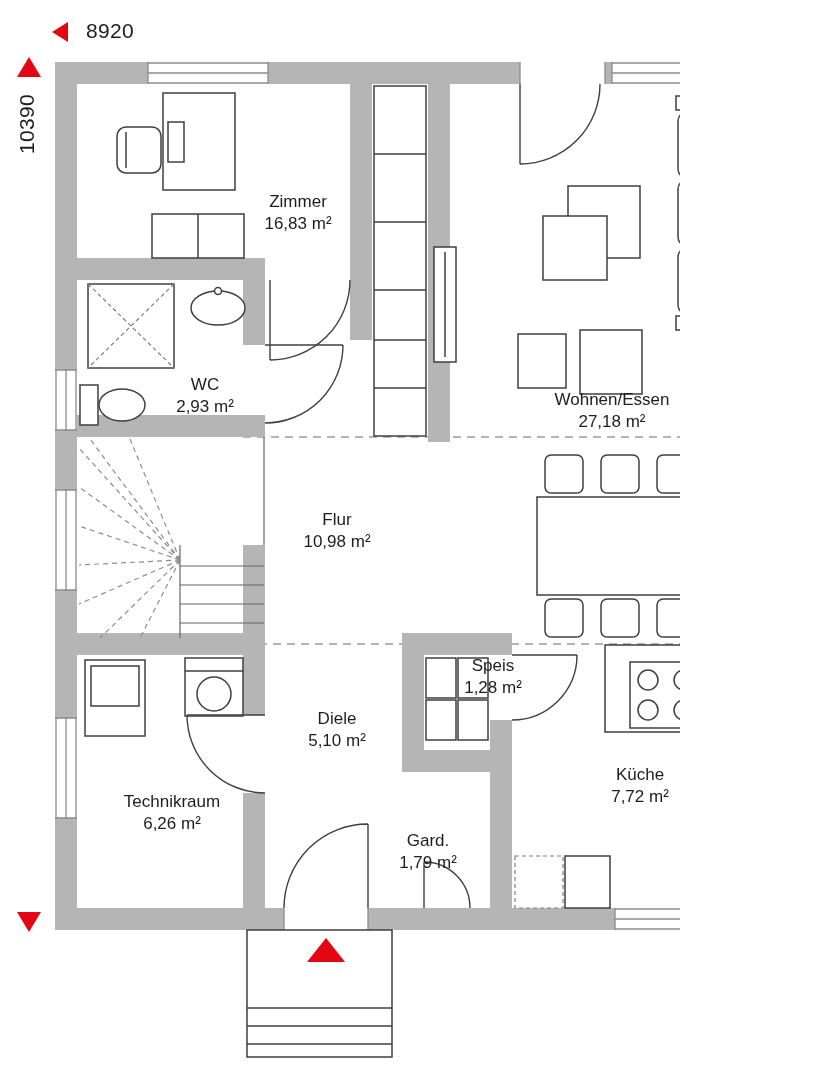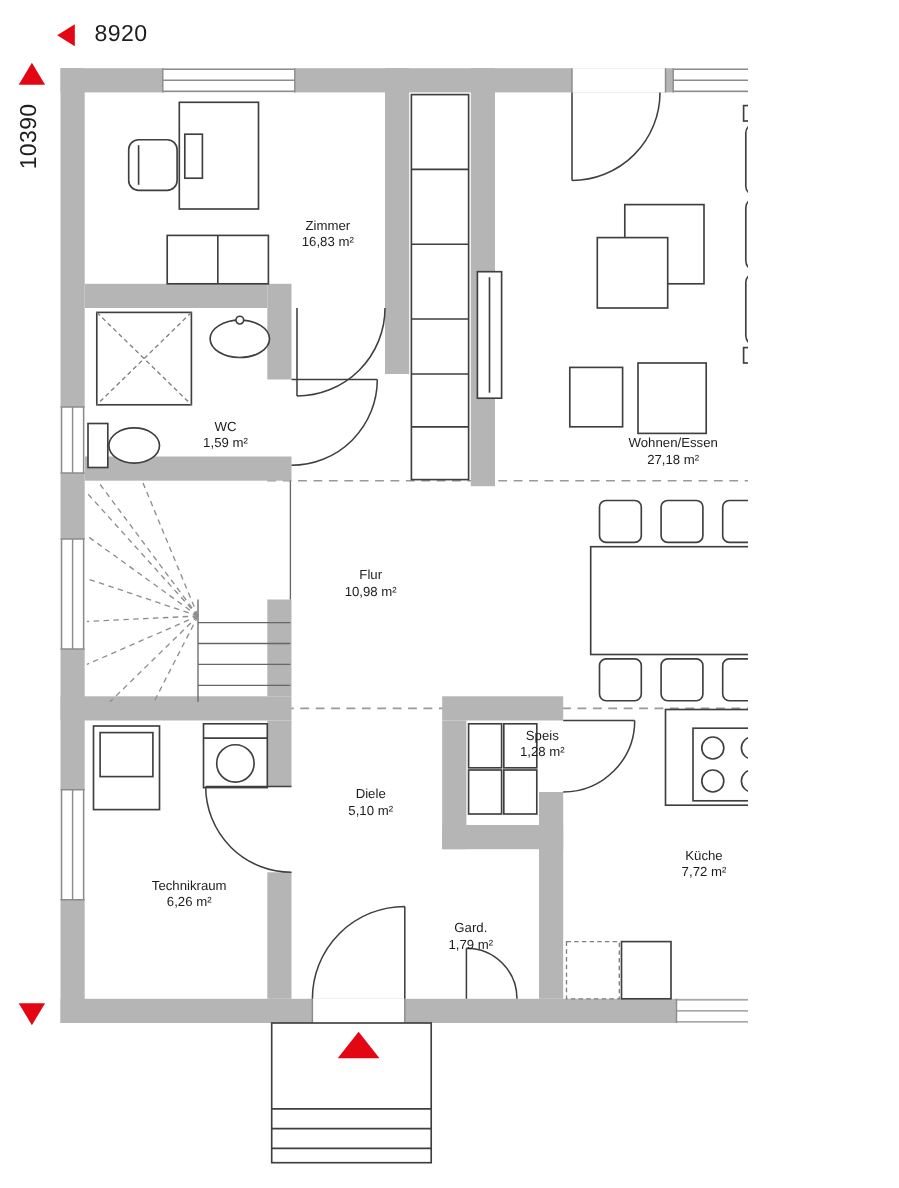--- a/index.html
+++ b/index.html
@@ -15,21 +15,21 @@
   .furn{fill:#ffffff;stroke:var(--line,#3f3f3f);stroke-width:1.5;}
   .furnN{fill:none;stroke:var(--line,#3f3f3f);stroke-width:1.5;}
   .dash{stroke:var(--dash,#9a9a9a);stroke-width:1.5;stroke-dasharray:8 6;fill:none;}
   .dash2{stroke:#7e7e7e;stroke-width:1.2;stroke-dasharray:4 3;fill:none;}
   .stair{stroke:#666;stroke-width:1.2;fill:none;}
   .stair-d{stroke:#8d8d8d;stroke-width:1.2;stroke-dasharray:5 4;fill:none;}
   .arrow{fill:var(--accent,#e30613);}
   
   .room-label{
     position:absolute;transform:translate(-50%,-50%);
-    text-align:center;font-size:12px;line-height:1.28;white-space:nowrap;
+    text-align:center;font-size:17px;line-height:1.28;white-space:nowrap;
   }
   .room-label span{display:block;}
   .dim{position:absolute;font-size:21px;letter-spacing:.3px;}
   .dim-v{transform:translate(-50%,-50%) rotate(-90deg);}
 </style>
 </head>
 <body>
 
 <div class="stage">
 
@@ -234,21 +234,21 @@
 
   <div class="dim" style="left:86px;top:19px">8920</div>
   <div class="dim dim-v" style="left:27px;top:124px">10390</div>
 
   <div class="room-label" style="left:298px;top:213px">
     <span>Zimmer</span>
     <span>16,83 m²</span>
   </div>
   <div class="room-label" style="left:205px;top:396px">
     <span>WC</span>
-    <span>1,59 m²</span>
+    <span>2,93 m²</span>
   </div>
   <div class="room-label" style="left:612px;top:411px">
     <span>Wohnen/Essen</span>
     <span>27,18 m²</span>
   </div>
   <div class="room-label" style="left:337px;top:531px">
     <span>Flur</span>
     <span>10,98 m²</span>
   </div>
   <div class="room-label" style="left:493px;top:677px">

